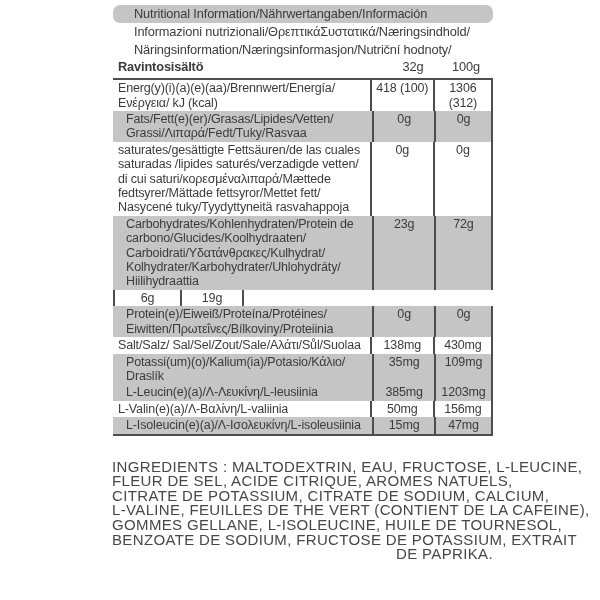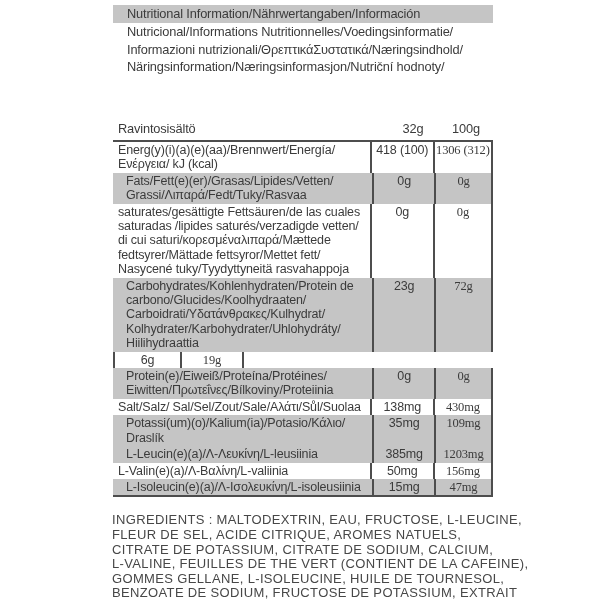--- a/index.html
+++ b/index.html
@@ -8,55 +8,54 @@
     --text:#3b3b3b;
     --ing-text:#474747;
   }
   html,body{margin:0;padding:0;background:#ffffff;}
   body{width:600px;height:600px;font-family:"Liberation Sans",sans-serif;}
   .sheet{position:relative;width:600px;height:600px;background:#ffffff;overflow:hidden;}
   .label-block{position:absolute;left:113px;top:5px;width:380px;}
 
   
   .tbl-header{color:var(--text);}
-  .hdr-line{font-size:12.8px;line-height:17.8px;letter-spacing:-0.15px;padding-left:14px;
-            white-space:nowrap;color:var(--text);}
+  .hdr-line{font-size:12.8px;line-height:17.8px;letter-spacing:-0.15px;padding-left:21px;
+            white-space:nowrap;color:var(--text);border-radius:7px;}
   .hdr-line.band{background:var(--shade);}
   .hdr-last{display:flex;align-items:flex-end;font-size:12.8px;line-height:17.8px;
             letter-spacing:-0.15px;color:var(--text);padding-bottom:2px;}
-  .hdr-last-label{flex:1;padding-left:5px;}
+  .hdr-last-label{flex:1;padding-left:5px;font-weight:bold;}
   .h-col{text-align:center;}
   .h-v1{width:52px;}
-  .h-v2{width:54px;margin-top:44px;}
+  .h-v2{width:54px;}
 
   
   .tbl-body{border-top:2px solid var(--line);border-bottom:2px solid var(--line);}
   .row{display:flex;align-items:stretch;font-size:12.5px;line-height:14.4px;
        letter-spacing:-0.15px;color:var(--text);}
   .row.shaded{background:var(--shade);padding-left:8px;}
   .c-label{width:274px;box-sizing:border-box;padding:1px 4px 1px 5px;}
   .c-val{box-sizing:border-box;text-align:center;padding:1px 1px;}
   .c-v1{width:67px;border-left:2px solid var(--line);}
-  .c-v2{width:64px;border-left:2px solid var(--line);border-right:2px solid var(--line);font-family:Liberation Serif, serif;}
+  .c-v2{width:64px;border-left:2px solid var(--line);border-right:2px solid var(--line);}
 
   
-  .ingredients{margin-top:16px;margin-left:-1px;font-size:13px;line-height:14.6px;
-               letter-spacing:0.35px;color:var(--ing-text);}
+  .ingredients{margin-top:24px;margin-left:-1px;font-size:15px;line-height:14.6px;
+               letter-spacing:0.35px;color:var(--ing-text);text-align:right;}
   .ing-line{white-space:nowrap;}
 </style>
 </head>
 <body>
 
 <div class="sheet">
   <div class="label-block">
 
     <div class="tbl-header">
       <div>
           <div class="hdr-line band">Nutritional Information/​Nährwertangaben/​Información</div>
-          <div class="hdr-line">Nutricional/​Informations Nutritionnelles/​Voedingsinformatie/​</div>
           <div class="hdr-line">Informazioni nutrizionali/​ΘρεπτικάΣυστατικά/​Næringsindhold/​</div>
           <div class="hdr-line">Näringsinformation/​Næringsinformasjon/​Nutriční hodnoty/​</div>
         </div>
       <div class="hdr-last">
         <div class="hdr-last-label">Ravintosisältö</div>
         <div class="h-col h-v1">32g</div>
         <div class="h-col h-v2">100g</div>
       </div>
     </div>
 

